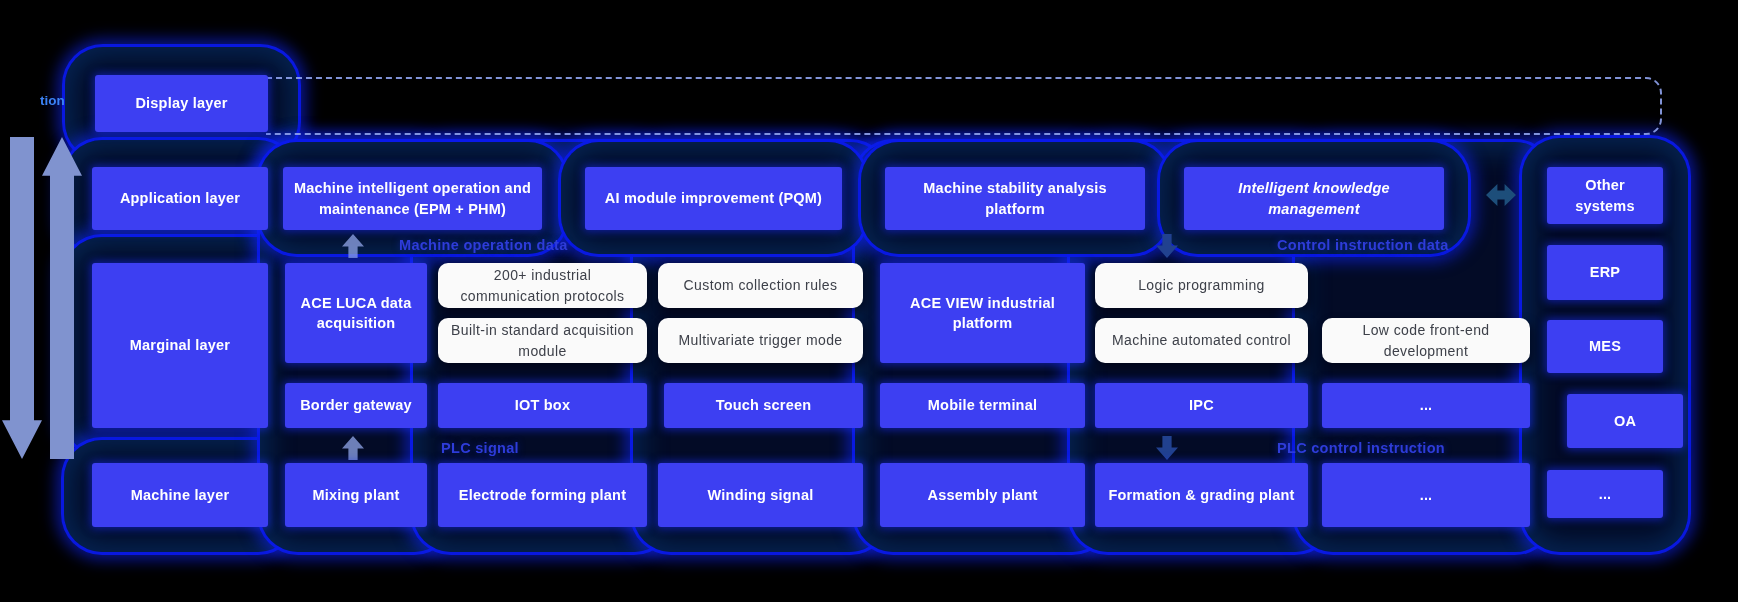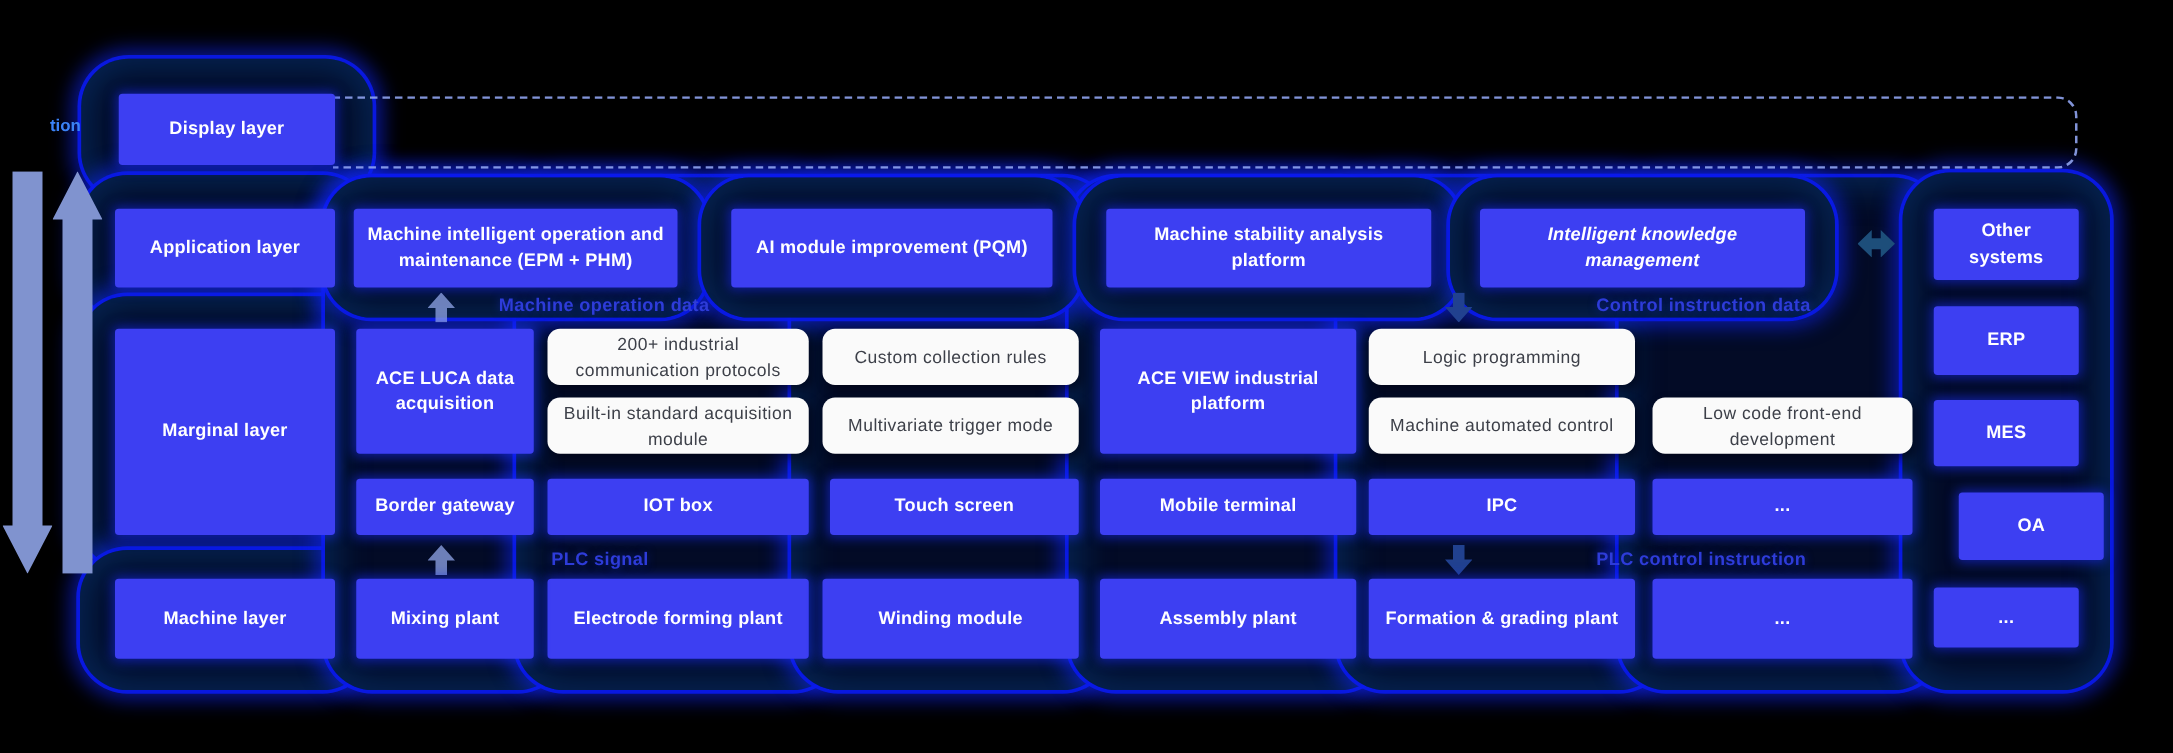--- a/index.html
+++ b/index.html
@@ -114,21 +114,21 @@
   <div class="b" style="left:1095px;top:383px;width:213px;height:45px;">IPC</div>
   <div class="b" style="left:1322px;top:383px;width:208px;height:45px;">...</div>
 
   <div class="arrow arr-sm-up" style="left:342px;top:436px;"></div>
   <div class="lbl" style="left:441px;top:440px;width:110px;">PLC signal</div>
   <div class="arrow arr-sm-down" style="left:1156px;top:436px;"></div>
   <div class="lbl" style="left:1277px;top:440px;width:200px;">PLC control instruction</div>
 
   <div class="b" style="left:438px;top:463px;width:209px;height:64px;">Electrode forming plant</div>
   <div class="b" style="left:285px;top:463px;width:142px;height:64px;">Mixing plant</div>
-  <div class="b" style="left:658px;top:463px;width:205px;height:64px;">Winding module</div>
+  <div class="b" style="left:658px;top:463px;width:205px;height:64px;">Winding signal</div>
   <div class="b" style="left:880px;top:463px;width:205px;height:64px;">Assembly plant</div>
   <div class="b" style="left:1095px;top:463px;width:213px;height:64px;">Formation &amp; grading plant</div>
   <div class="b" style="left:1322px;top:463px;width:208px;height:64px;">...</div>
 
   <div class="arrow arr-dbl"></div>
 
   <div class="b" style="left:1547px;top:167px;width:116px;height:57px;">Other systems</div>
   <div class="b" style="left:1547px;top:245px;width:116px;height:55px;">ERP</div>
   <div class="b" style="left:1547px;top:320px;width:116px;height:53px;">MES</div>
   <div class="b" style="left:1547px;top:394px;width:116px;height:54px;margin-left:20px;">OA</div>

